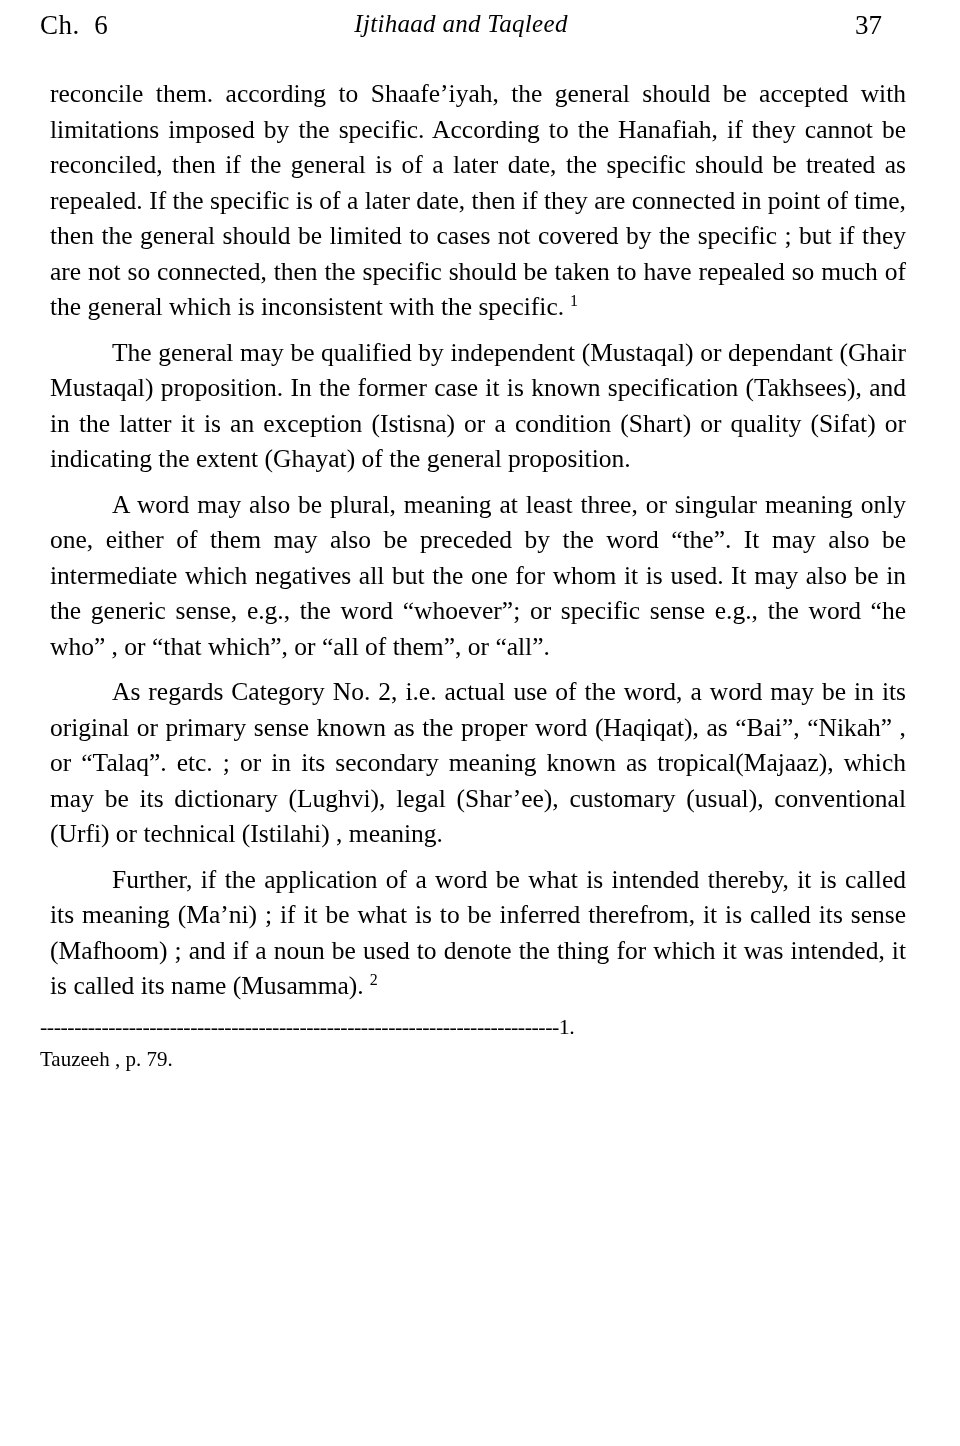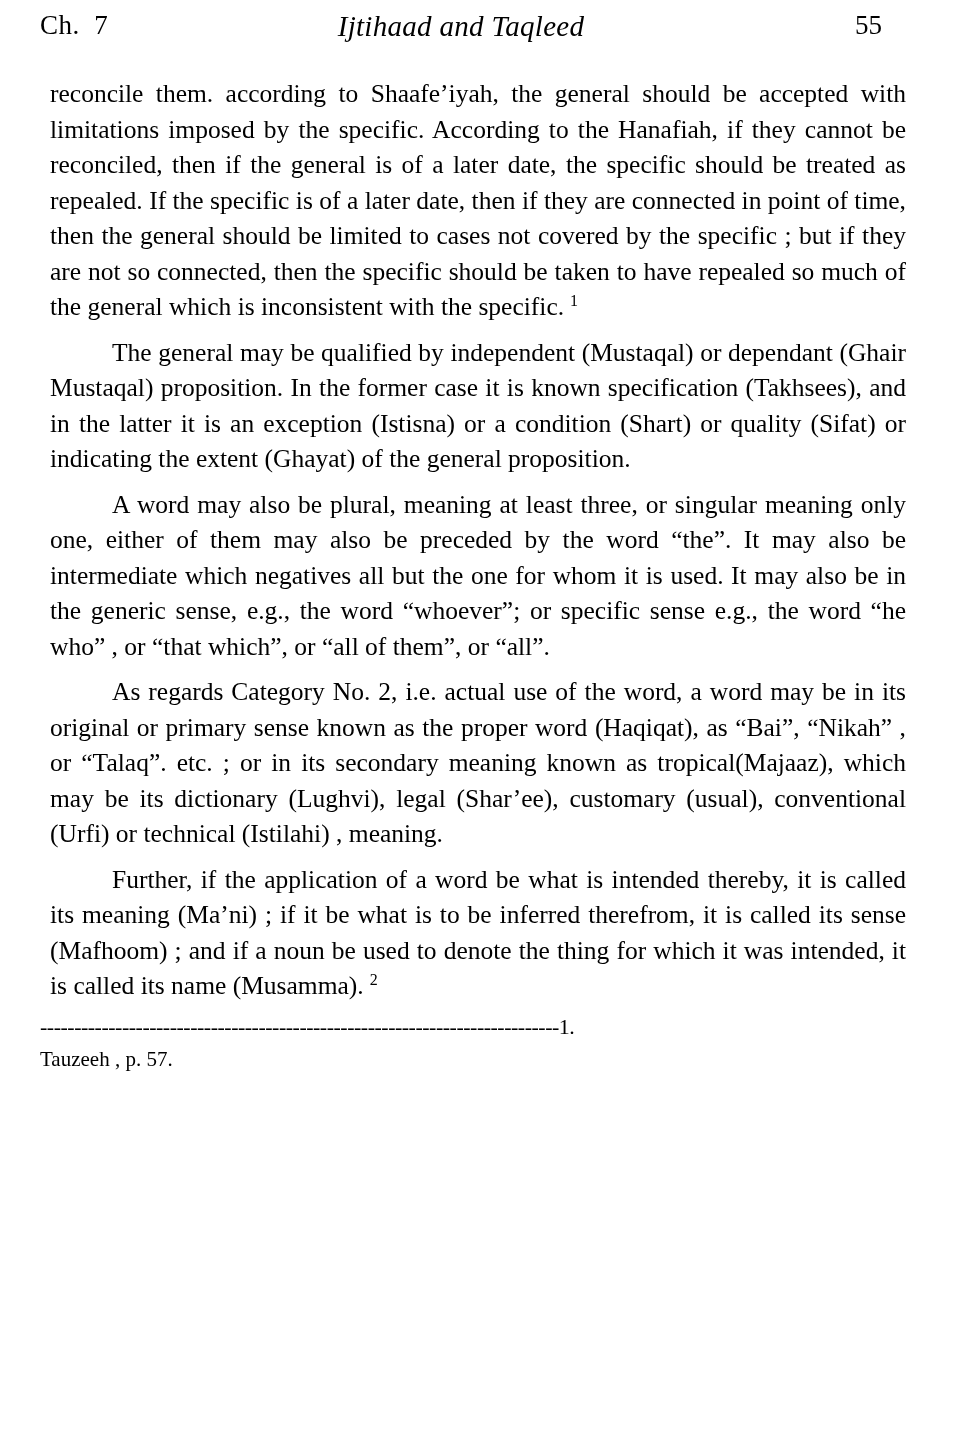--- a/index.html
+++ b/index.html
@@ -33,21 +33,21 @@
     font-size: 27px;
     letter-spacing: 0.5px;
     white-space: pre;
   }
   .header-title {
     position: absolute;
     left: 50%;
     transform: translateX(-50%);
     font-family: "Liberation Serif", serif;
     font-style: italic;
-    font-size: 29px;
+    font-size: 25px;
     letter-spacing: 0.3px;
     white-space: nowrap;
     text-align: right;
   }
   .header-page {
     margin-left: auto;
     font-family: "Liberation Serif", serif;
     font-size: 27px;
   }
   .body-text {
@@ -87,38 +87,38 @@
   .footnote-line {
     white-space: pre-wrap;
   }
 </style>
 </head>
 <body>
 
 <div class="page">
 
   <div class="header">
-    <span class="header-chapter">Ch.  7</span>
+    <span class="header-chapter">Ch.  6</span>
     <span class="header-title">Ijtihaad and Taqleed</span>
-    <span class="header-page">55</span>
+    <span class="header-page">37</span>
   </div>
 
   <div class="body-text">
 
     <p class="para"><span>reconcile them. according to Shaafe’iyah, the general should be accepted with limitations imposed by the specific. According to the Hanafiah, if they cannot be reconciled, then if the general is of a later date, the specific should be treated as repealed. If the specific is of a later date, then if they are connected in point of time, then the general should be limited to cases not covered by the specific ; but if they are not so connected, then the specific should be taken to have repealed so much of the general which is inconsistent with the specific.</span><sup class="fn">1</sup></p>
 
     <p class="para indent"><span>The general may be qualified by independent (Mustaqal) or dependant (Ghair Mustaqal) proposition. In the former case it is known specification (Takhsees), and in the latter it is an exception (Istisna) or a condition (Shart) or quality (Sifat) or indicating the extent (Ghayat) of the general proposition.</span></p>
 
     <p class="para indent"><span>A word may also be plural, meaning at least three, or singular meaning only one, either of them may also be preceded by the word “the”. It may also be intermediate which negatives all but the one for whom it is used. It may also be in the generic sense, e.g., the word “whoever”; or specific sense e.g., the word “he who” , or “that which”, or “all of them”, or “all”.</span></p>
 
     <p class="para indent"><span>As regards Category No. 2, i.e. actual use of the word, a word may be in its original or primary sense known as the proper word (Haqiqat), as “Bai”, “Nikah” , or “Talaq”. etc. ; or in its secondary meaning known as tropical(Majaaz), which may be its dictionary (Lughvi), legal (Shar’ee), customary (usual), conventional (Urfi) or technical (Istilahi) , meaning.</span></p>
 
     <p class="para indent"><span>Further, if the application of a word be what is intended thereby, it is called its meaning (Ma’ni) ; if it be what is to be inferred therefrom, it is called its sense (Mafhoom) ; and if a noun be used to denote the thing for which  it was intended, it is called its name (Musamma).</span><sup class="fn">2</sup></p>
 
   </div>
 
   <div class="footnote-rule">----------------------------------------------------------------------------1.</div>
 
   <div class="footnotes">
-    <div class="footnote-line">Tauzeeh , p. 57.</div>
+    <div class="footnote-line">Tauzeeh , p. 79.</div>
   </div>
 
 </div>
 
 </body></html>

